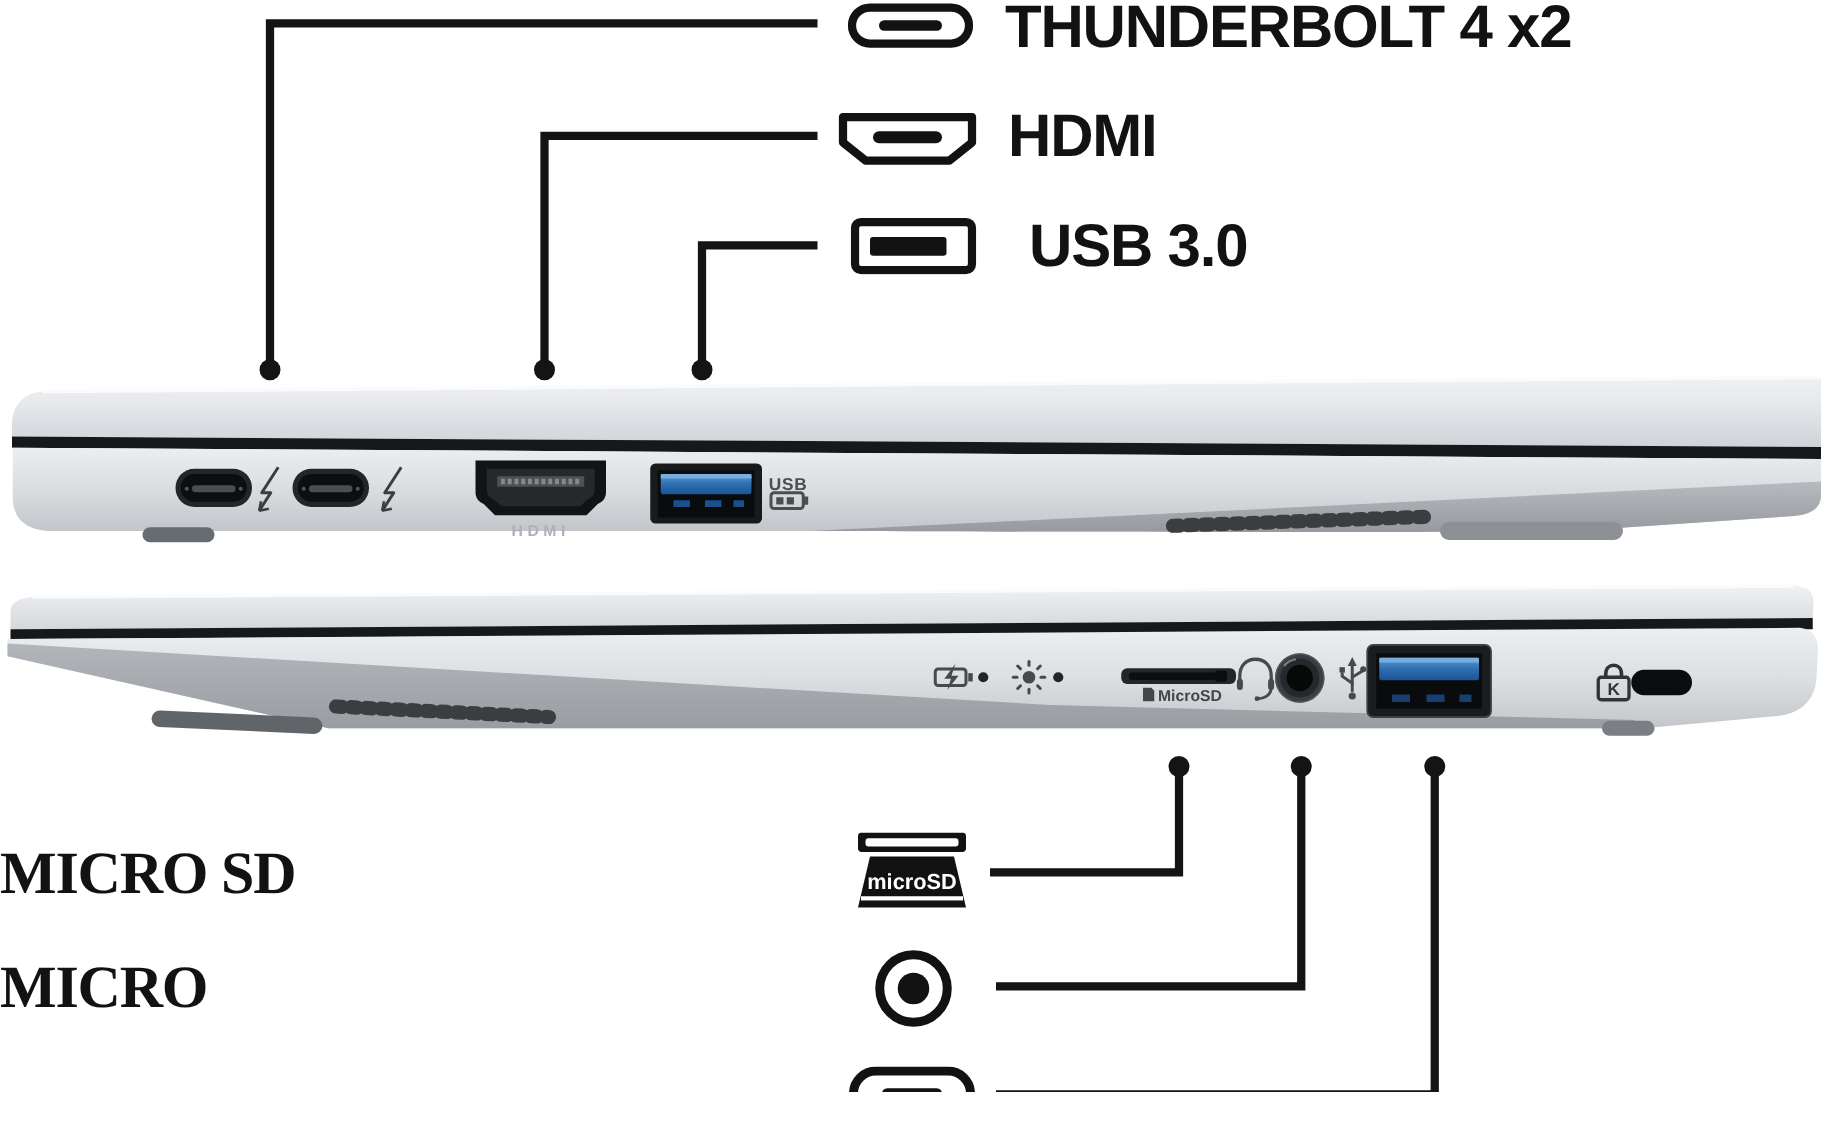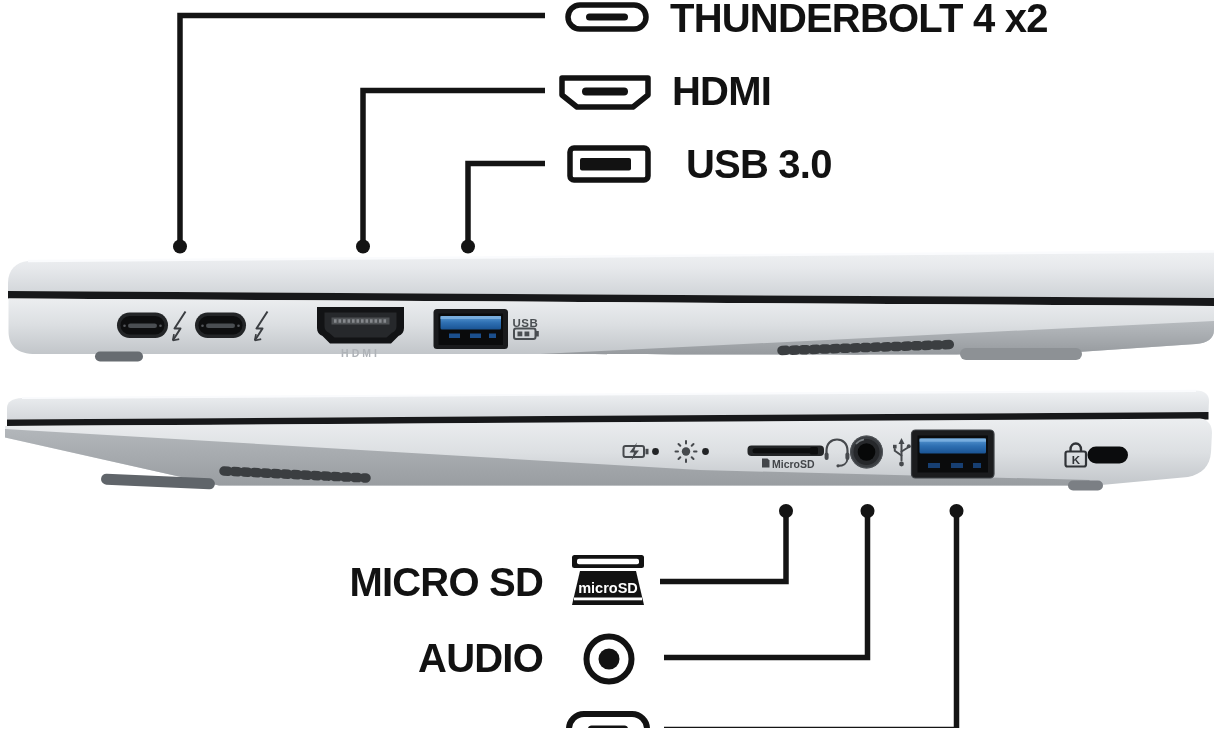--- a/index.html
+++ b/index.html
@@ -1,21 +1,21 @@
 <!DOCTYPE html>
 <html><head>
 <meta charset="utf-8">
 <style>
   html,body{margin:0;padding:0;background:#ffffff;}
   #canvas{position:relative;width:1214px;height:728px;background:#ffffff;overflow:hidden;
           font-family:"Liberation Sans",sans-serif;}
   .abs{position:absolute;}
   .label{font-weight:700;font-size:40px;line-height:40px;letter-spacing:-0.8px;
          color:#121212;white-space:nowrap;}
-  .label-r{width:543px;left:0;text-align:right;}
+  .label-r{width:543px;left:0;font-family:Liberation Serif, serif;}
   svg{display:block;}
 </style>
 </head>
 <body>
 
 <div id="canvas">
 
   <div class="abs" style="left:565px;top:2px;">
     <svg width="84" height="30" viewBox="0 0 84 30">
       <rect x="3" y="3" width="78" height="24" rx="12" fill="#ffffff" stroke="#121212" stroke-width="5.5"></rect>
@@ -256,21 +256,21 @@
   <div class="abs" style="left:568px;top:555px;">
     <svg width="80" height="54" viewBox="0 0 80 54">
       <rect x="4" y="0" width="72" height="13" rx="2.5" fill="#121212"></rect>
       <rect x="9" y="3.8" width="62" height="5.5" rx="2" fill="#ffffff"></rect>
       <path d="M 12 16 H 68 L 76 50 H 4 Z" fill="#121212"></path>
       <rect x="6" y="42.5" width="68" height="2.8" fill="#ffffff"></rect>
       <text x="40" y="37.5" text-anchor="middle" font-family="Liberation Sans,sans-serif" font-size="14.5" font-weight="800" fill="#ffffff">microSD</text>
     </svg>
   </div>
 
-  <div class="abs label label-r" style="top:638px;">AUDIO</div>
+  <div class="abs label label-r" style="top:638px;">MICRO</div>
   <div class="abs" style="left:583px;top:633px;">
     <svg width="52" height="52" viewBox="0 0 52 52">
       <circle cx="26" cy="26" r="22.5" fill="#ffffff" stroke="#121212" stroke-width="6"></circle>
       <circle cx="26" cy="26" r="10.5" fill="#121212"></circle>
     </svg>
   </div>
 
   <div class="abs" style="left:566px;top:711px;">
     <svg width="84" height="36" viewBox="0 0 84 36">
       <rect x="3" y="3" width="78" height="30" rx="15" fill="#ffffff" stroke="#121212" stroke-width="6"></rect>

